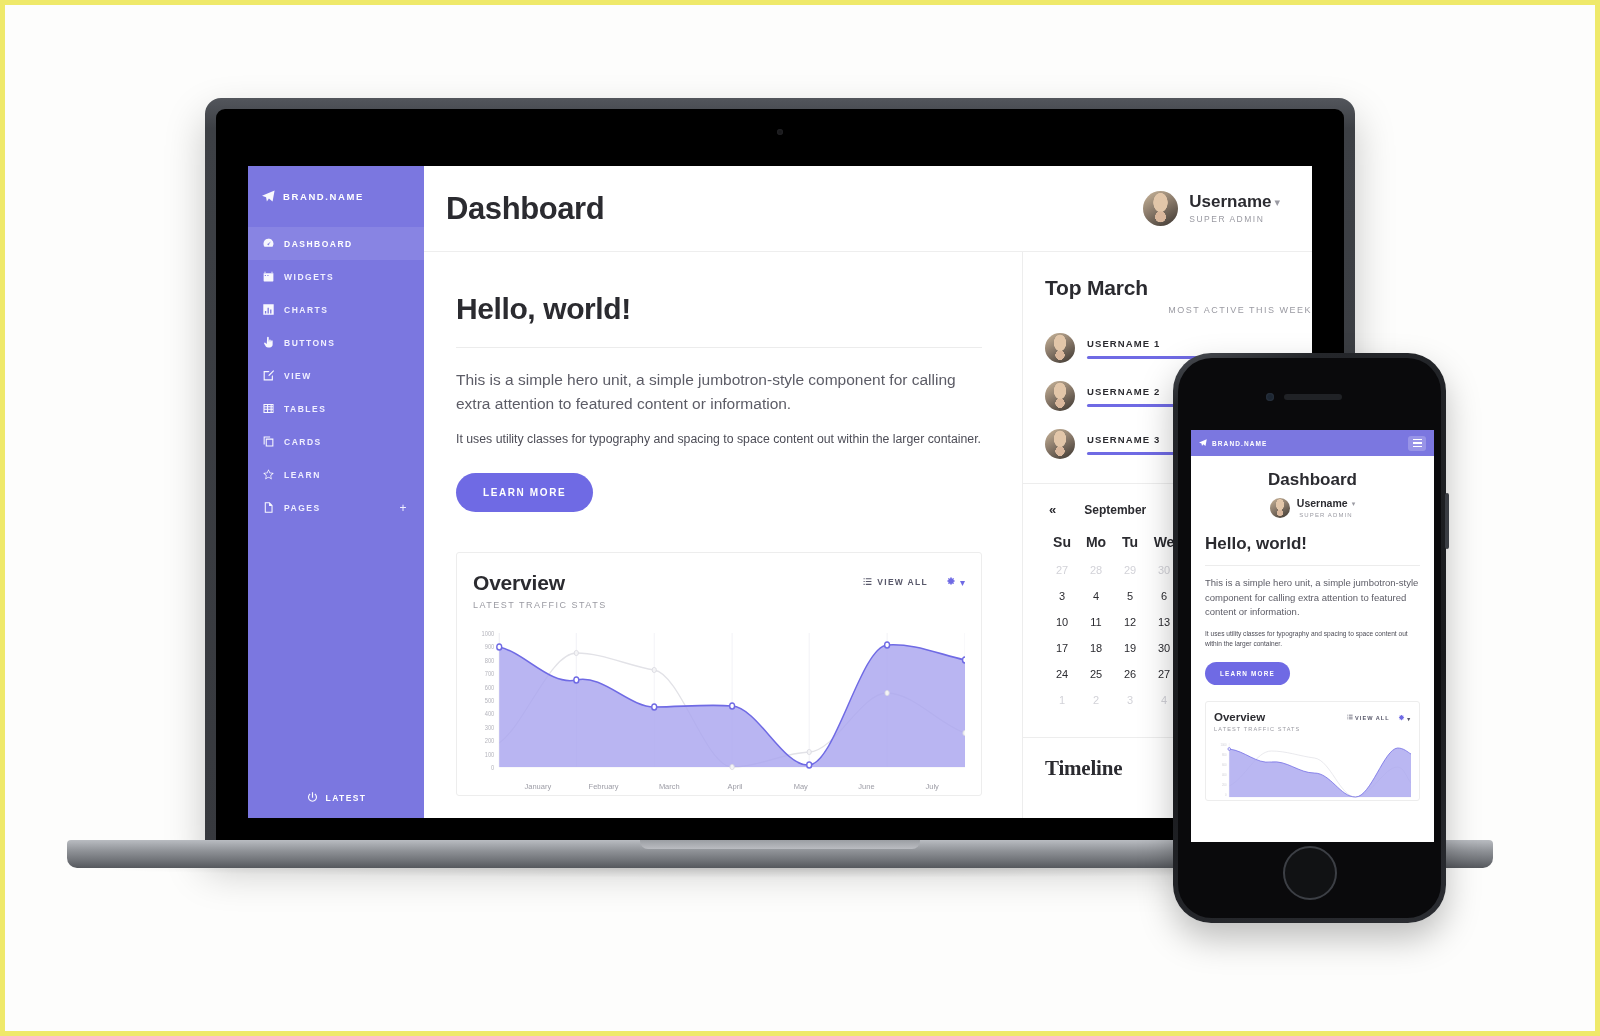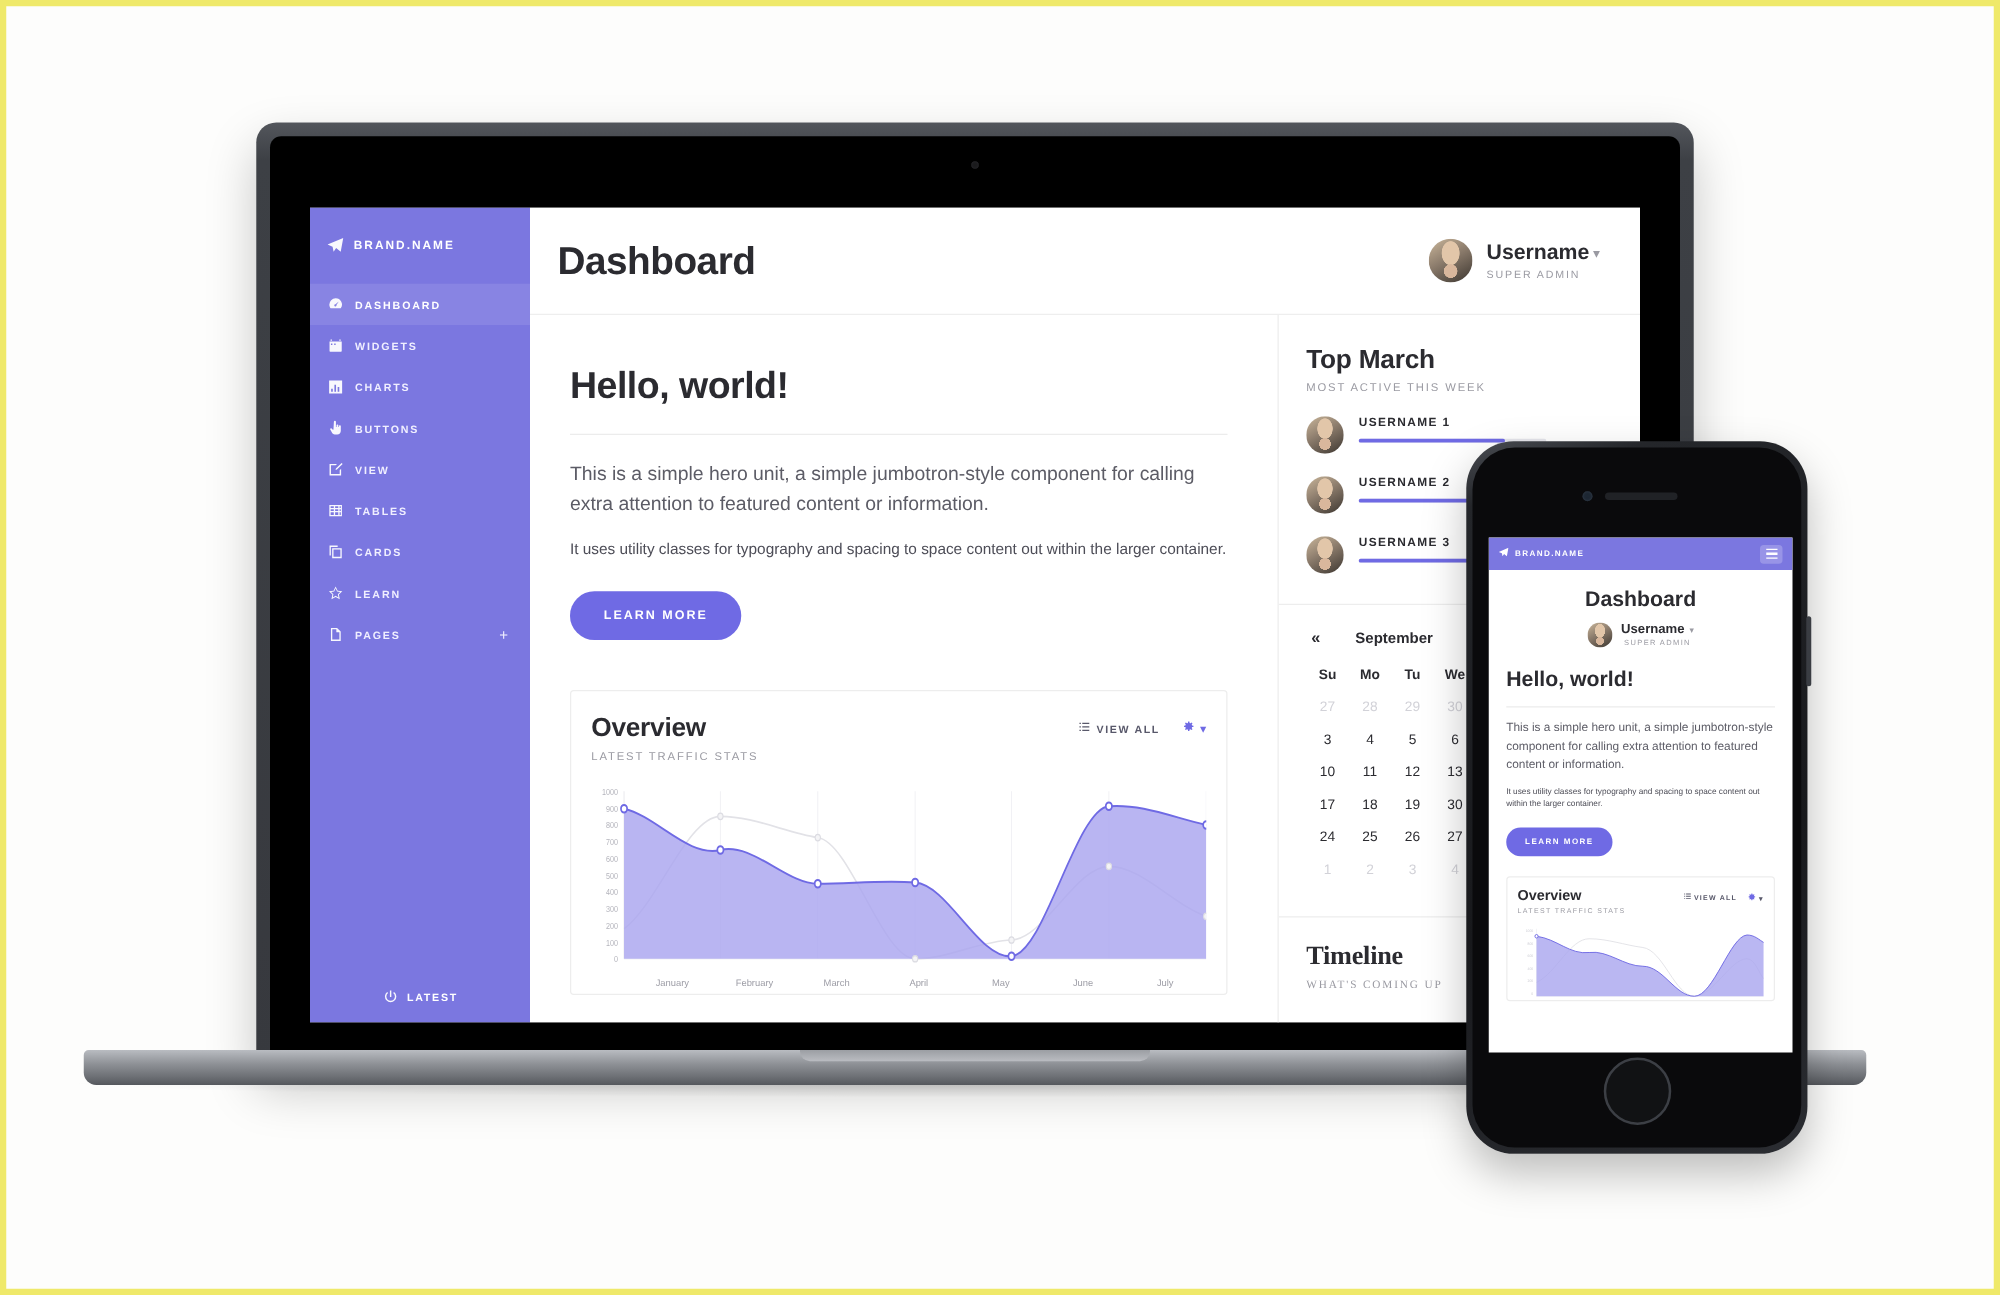--- a/index.html
+++ b/index.html
@@ -138,37 +138,37 @@
   .chart-svg { display: block; width: 100%; height: 160px; }
   .xlabels {
     display: flex; justify-content: space-between; padding: 2px 0 0 32px;
     font-size: 7.5px; color: #9d9da6;
   }
   .xlabels span { flex: 1; text-align: center; }
 
   
   .widget { padding: 0 0 0 22px; }
   .w-title { font-size: 21px; font-weight: 700; color: #2b2b30; letter-spacing: -0.2px; }
-  .w-sub { font-size: 9px; letter-spacing: 1.5px; color: #9a9aa2; margin-top: 5px; }
-  .user-row { display: flex; gap: 12px; margin-top: 18px; }
+  .w-sub { font-size: 9px; letter-spacing: 1.5px; color: #9a9aa2; margin-top: 5px; text-align: right; }
+  .user-row { display: flex; align-items: center; gap: 12px; margin-top: 18px; }
   .user-meta { flex: 1; min-width: 0; }
   .u-name { font-size: 9.5px; font-weight: 700; letter-spacing: 1.1px; color: #2b2b30; white-space: nowrap; }
   .u-bar { height: 3px; background: #e6e6ec; border-radius: 2px; margin-top: 7px; width: 150px; }
   .u-fill { height: 3px; background: #6f6ae4; border-radius: 2px; }
   .w-divider { height: 1px; background: #ededed; margin: 24px 0 0 0; }
 
   .cal { padding: 18px 0 0 22px; }
   .cal-head {
     display: flex; align-items: center; gap: 28px;
     font-size: 12px; font-weight: 700; color: #2b2b30; padding-left: 4px;
   }
   .cal-nav { color: #2b2b30; font-size: 13px; font-weight: 700; }
   .cal-grid { display: grid; grid-template-columns: repeat(7, 34px); margin-top: 10px; }
   .cal-grid div { text-align: center; font-size: 11px; padding: 7px 0; color: #2b2b30; }
-  .cal-grid .dow { font-weight: 700; font-size: 11px; }
+  .cal-grid .dow { font-weight: 700; font-size: 14px; }
   .cal-grid .mut { color: #d2d2d8; }
 
   
   #phone { position: absolute; left: 1173px; top: 353px; width: 273px; height: 570px; }
   .ph-body {
     position: absolute; inset: 0;
     background: linear-gradient(160deg,#4a4d53 0%,#24262a 8%,#18191c 60%,#2b2d32 100%);
     border-radius: 38px;
     box-shadow: 0 16px 34px rgba(0,0,0,.25);
   }

